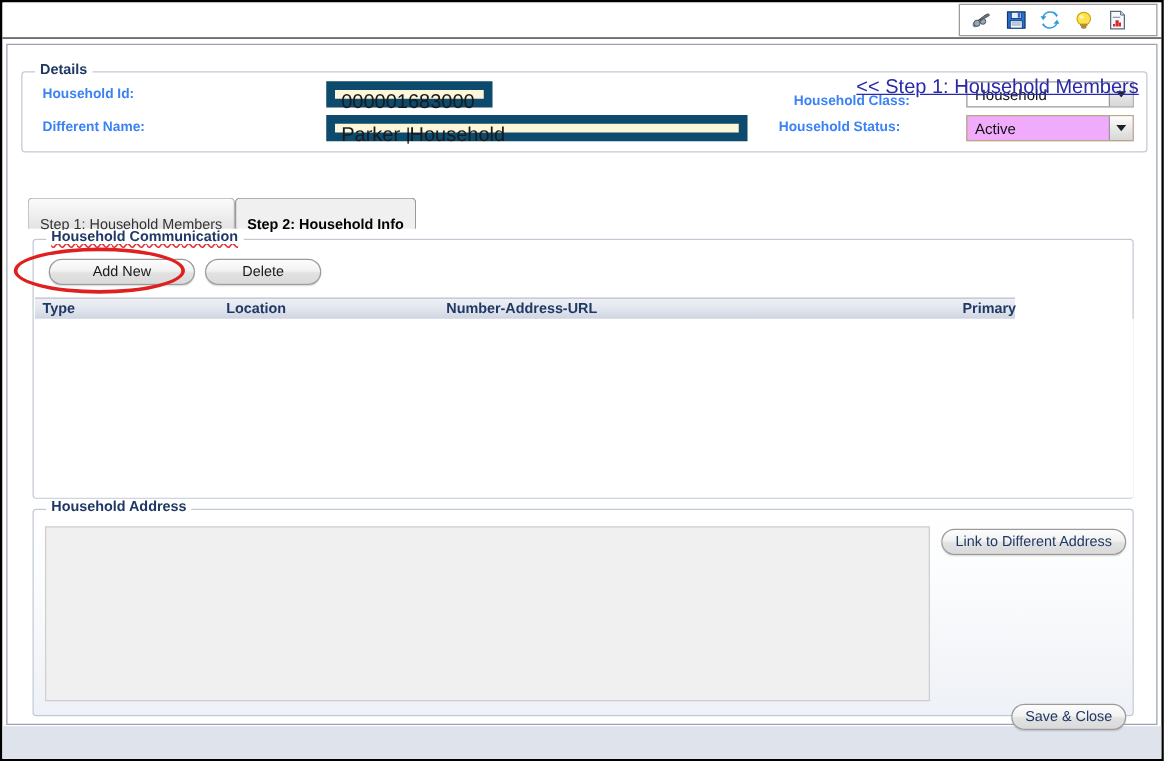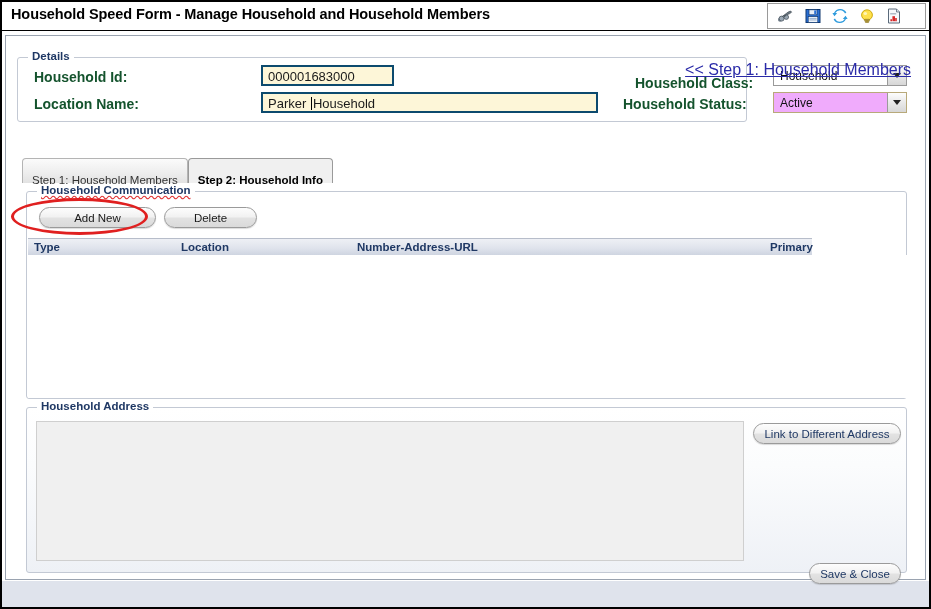--- a/index.html
+++ b/index.html
@@ -107,40 +107,40 @@
   }
   .legend.spell {
     text-decoration: underline wavy #e03131;
     text-decoration-skip-ink: none;
   }
 
   
   #details-fs {
     left: 11px;
     top: 21px;
-    width: 730px;
+    width: 901px;
     height: 65px;
     border-top-color: #c3c9d4;
   }
 
   .flabel {
     position: absolute;
-    font-size: 14px;
+    font-size: 11px;
     font-weight: bold;
-    color: #14532d;
+    color: #3b82f6;
     white-space: nowrap;
   }
 
   .txtinput {
     position: absolute;
     box-sizing: border-box;
-    border: 2px solid #0c4a6e;
+    border: 7px solid #0c4a6e;
     background: #fdf6d8;
     font-family: "Liberation Sans", sans-serif;
-    font-size: 13px;
+    font-size: 16px;
     color: #1a1a1a;
     padding: 0 5px;
     line-height: 19px;
     height: 21px;
     outline: none;
   }
 
   .selectbox {
     position: absolute;
     box-sizing: border-box;
@@ -320,21 +320,20 @@
     pointer-events: none;
     z-index: 40;
   }
 </style>
 </head>
 <body>
 
 <div id="app-window">
 
   <div id="titlebar">
-    <div id="title-text">Household Speed Form - Manage Household and Household Members</div>
 
     <div id="toolbar">
       <span class="tool-icon">
         <svg width="16" height="16" viewBox="0 0 16 16">
           <path d="M2 9.6 A2.1 2.1 0 1 0 2.01 9.6 Z" fill="#7d8a96"></path>
           <circle cx="3.6" cy="10.6" r="2.5" fill="#9aa7b3" stroke="#4a565f" stroke-width="0.8"></circle>
           <circle cx="8.3" cy="9.1" r="2.3" fill="#9aa7b3" stroke="#4a565f" stroke-width="0.8"></circle>
           <path d="M4.4 8.4 L10.2 4.0 L12.6 3.0 L13.6 4.2 L11.4 5.8 Z" fill="#6b7781" stroke="#414b53" stroke-width="0.7"></path>
           <path d="M5.6 9.0 L8.0 7.6" stroke="#4a565f" stroke-width="0.9"></path>
         </svg>
@@ -383,21 +382,21 @@
     <div id="content-card">
 
       <div class="fieldset" id="details-fs">
         <div class="legend">Details</div>
 
         <div class="flabel" style="left:16px; top:11px;">Household Id:</div>
         <div class="txtinput" style="left:243px; top:7px; width:133px;">
           <span>000001683000</span>
         </div>
 
-        <div class="flabel" style="left:16px; top:38px;">Location Name:</div>
+        <div class="flabel" style="left:16px; top:38px;">Different Name:</div>
         <div class="txtinput" style="left:243px; top:34px; width:337px;">
           <span>Parker </span><span class="caret"></span><span>Household</span>
         </div>
 
         <div class="flabel" style="left:605px; top:17px;margin-left:12px;">Household Class:</div>
         <div class="selectbox" style="left:755px; top:7px; width:134px; background:#ffffff;">
           <span>Household</span>
           <span class="arrowbtn">
               <i class="arrow-dn"></i>
             </span>

